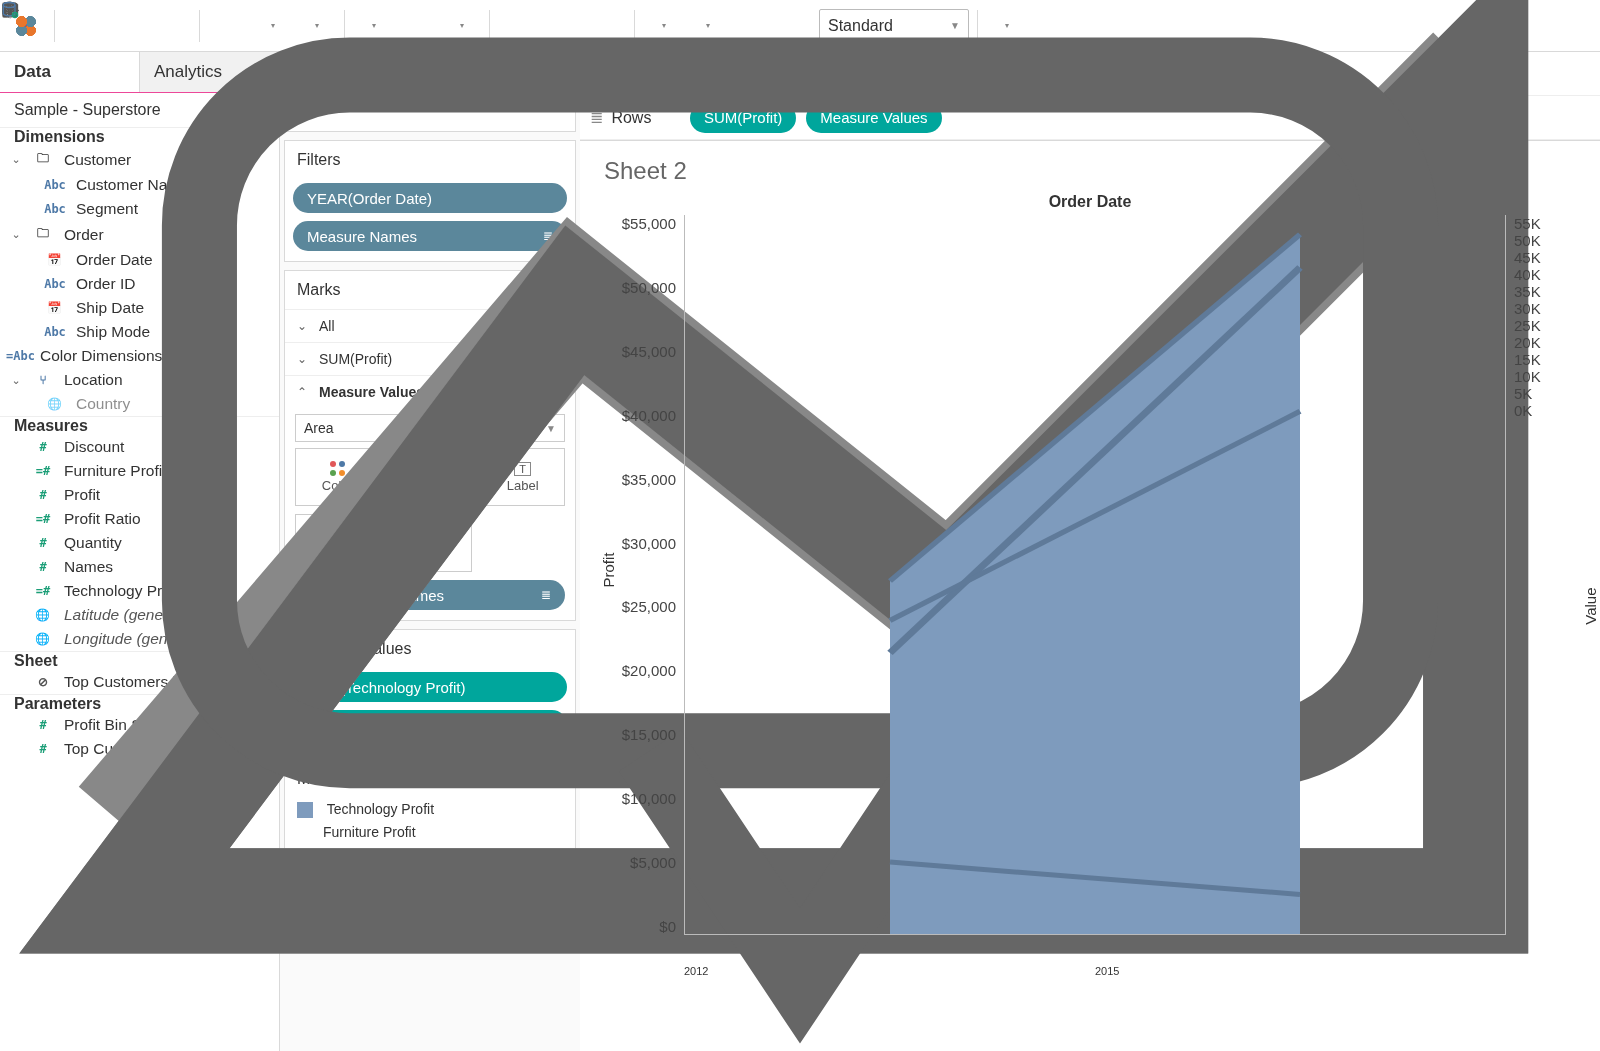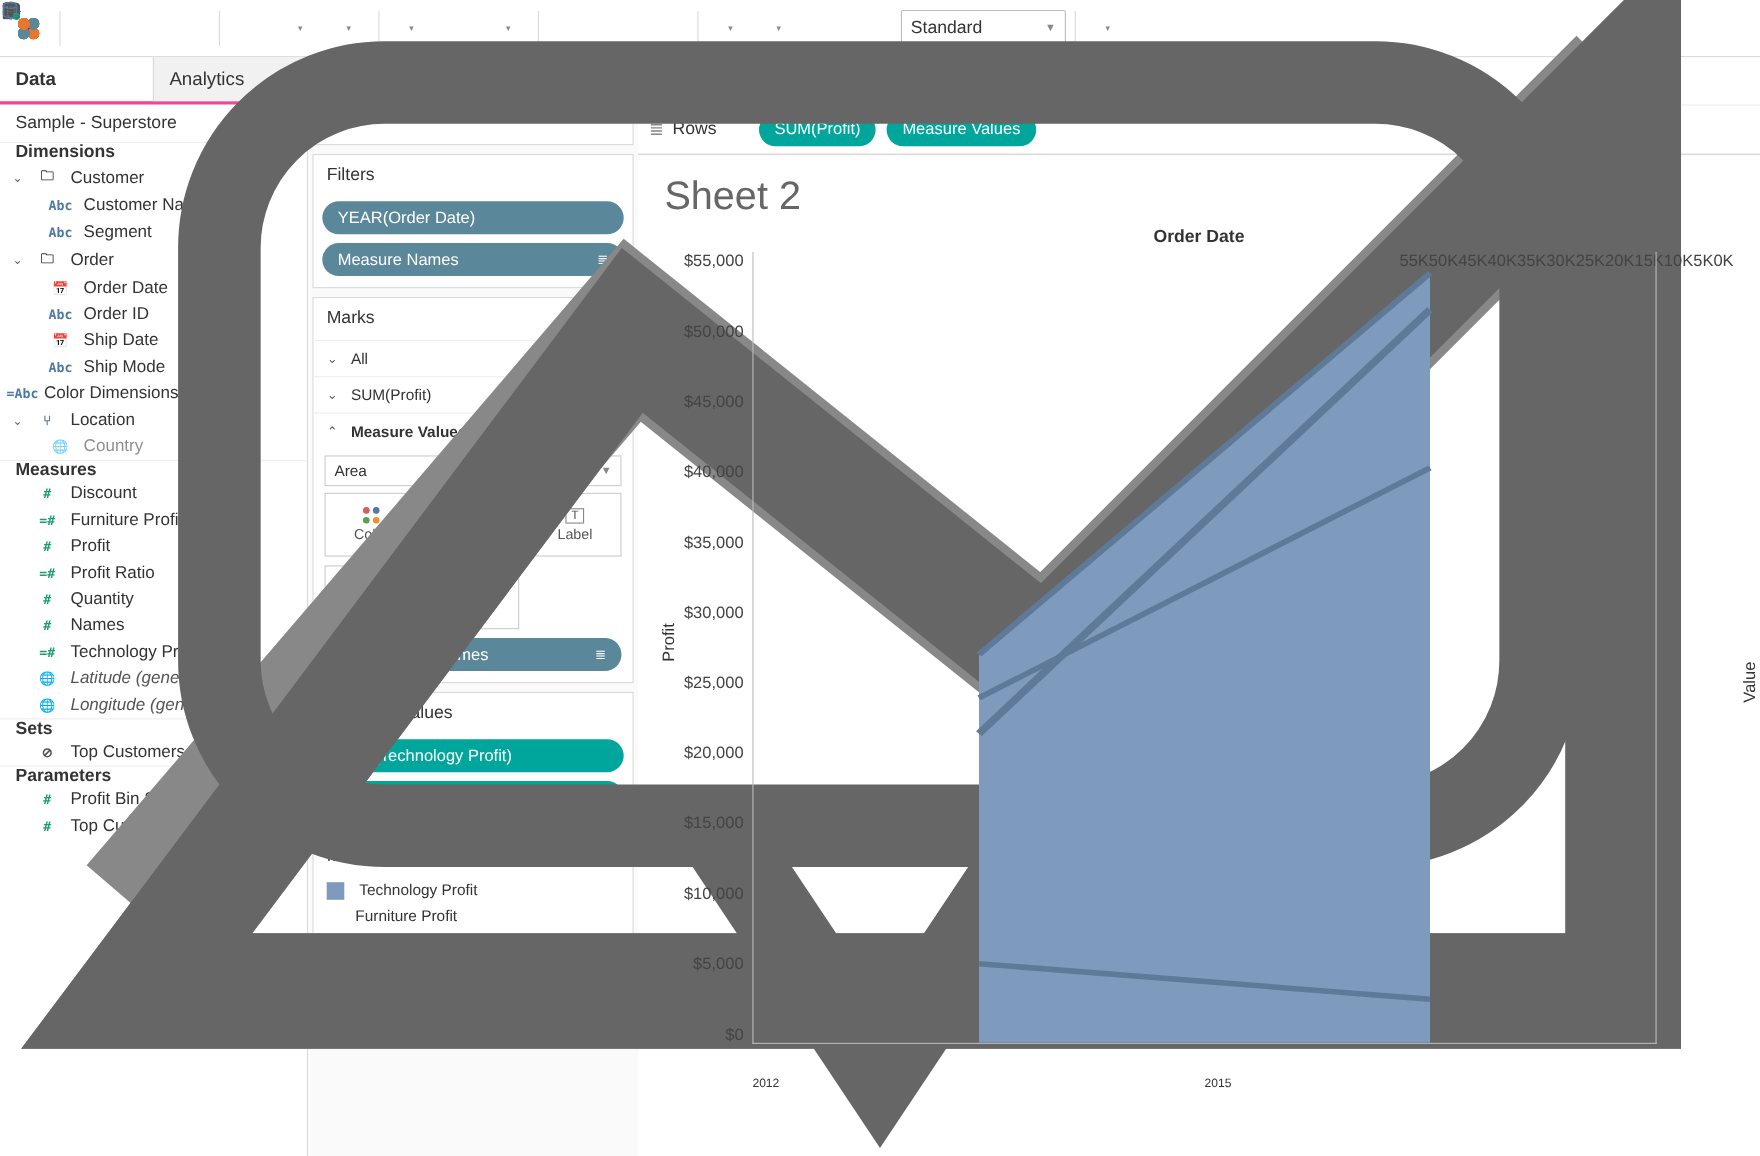--- a/index.html
+++ b/index.html
@@ -19,21 +19,21 @@
       radial-gradient(circle at 50% 50%, #c72035 20%, transparent 21%);
   }
 
   
   .app { display: flex; height: calc(100% - 52px); }
   .col-side { width: 280px; border-right: 1px solid #d9d9d9; display: flex; flex-direction: column; }
   .col-cards { width: 300px; display: flex; flex-direction: column; gap: 8px; padding: 4px; background:#fafafa;}
   .col-main  { flex: 1; display: flex; flex-direction: column; }
 
   
-  .side-tabs { display: flex; border-bottom: 3px solid #ec4899; }
+  .side-tabs { display: flex; border-bottom: 1px solid #ec4899; }
   .side-tab { flex: 1; padding: 10px 14px; font-size: 17px; cursor: pointer; display:flex; align-items:center; justify-content:space-between;}
   .side-tab.active { font-weight: 700; }
   .side-tab:not(.active){ background:#f1f1f1; border-left:1px solid #d9d9d9;}
   .ds-row { display:flex; align-items:center; gap:8px; padding:8px 14px; font-size:16px;}
   .section-header { display:flex; align-items:center; justify-content:space-between; padding:0 14px; font-weight:700; font-size:16px; border-top:1px solid #eee;}
   .tree { overflow-y:auto; }
   .tree-row { display:flex; align-items:center; gap:8px; padding:3px 10px; font-size:15.5px; white-space:nowrap; cursor:default;}
   .tree-row .caret { width:12px; text-align:center; color:#666; font-size:11px;}
   .type-ico { width:26px; text-align:center; font-size:12px; font-weight:600; }
   .type-abc { color:#4e79a7; font-family: monospace;}
@@ -60,25 +60,25 @@
   .mbtn.disabled{color:#bbb;}
   .color-dots{display:grid;grid-template-columns:repeat(2,6px);grid-template-rows:repeat(2,6px);gap:3px;}
   .color-dots span{width:6px;height:6px;border-radius:50%;}
   .legend-sq { width:16px;height:16px;background:#7e9bbd;display:inline-block;margin-right:10px;vertical-align:middle;}
 
   
   .shelves { border-bottom:1px solid #d9d9d9;}
   .shelf { display:flex; align-items:center; min-height:44px; padding:4px 10px; gap:10px; border-bottom:1px solid #eee;}
   .shelf .shelf-label{width:90px;font-size:16px;display:flex;align-items:center;gap:8px;}
   .viz { flex:1; padding:16px 24px; position:relative;}
-  .viz-title{font-size:36px;color:#666;margin-bottom:8px;}
+  .viz-title{font-size:24px;color:#666;margin-bottom:8px;}
   .axis-title-top{ text-align:center; font-weight:600; font-size:16px; margin-bottom:4px;}
   .chart-wrap{display:flex;}
   .yaxis{width:80px;display:flex;flex-direction:column;justify-content:space-between;align-items:flex-end;padding-right:8px;font-size:15px;color:#444;}
-  .yaxis2{width:70px;display:flex;flex-direction:row;justify-content:flex-end;align-items:flex-start;padding-left:8px;font-size:15px;color:#444;}
+  .yaxis2{width:70px;display:flex;flex-direction:column;justify-content:flex-start;align-items:flex-start;padding-left:8px;font-size:15px;color:#444;}
   .plot{flex:1;height:720px;position:relative;border-left:1px solid #bbb;border-right:1px solid #bbb;border-bottom:1px solid #bbb;}
   .xaxis{display:flex;margin-left:80px;margin-right:70px;}
   .xtick{flex:1;text-align:left;font-size:11px;padding-top:6px;margin-top:24px;}
   .ylab-left, .ylab-right{position:absolute;top:50%;font-size:15px;}
   .ylab-left{left:-4px;transform:translateY(-50%) rotate(-90deg);transform-origin:left top;}
   .ylab-right{right:-6px;transform:translateY(-50%) rotate(-90deg);transform-origin:right top;}
   svg{position:absolute;left:0;top:0;width:100%;height:100%;}
   .ico{width:20px;height:20px;display:inline-block;}
 </style>
 </head>
@@ -342,21 +342,21 @@
           <span class="italic">Latitude (generated)</span>
         </div>
       <div class="tree-row">
           <span class="caret"></span>
           <span class="type-ico type-globe">🌐</span>
           <span class="italic">Longitude (generated)</span>
         </div>
     </div>
 
     <div class="section-header">
-        <span>Sets</span>
+        <span>Sheet</span>
       </div>
     <div class="tree">
       <div class="tree-row">
           <span class="caret"></span>
           <span class="type-ico type-set">⊘</span>
           <span>Top Customers by Profit</span>
         </div>
     </div>
 
     <div class="section-header">

